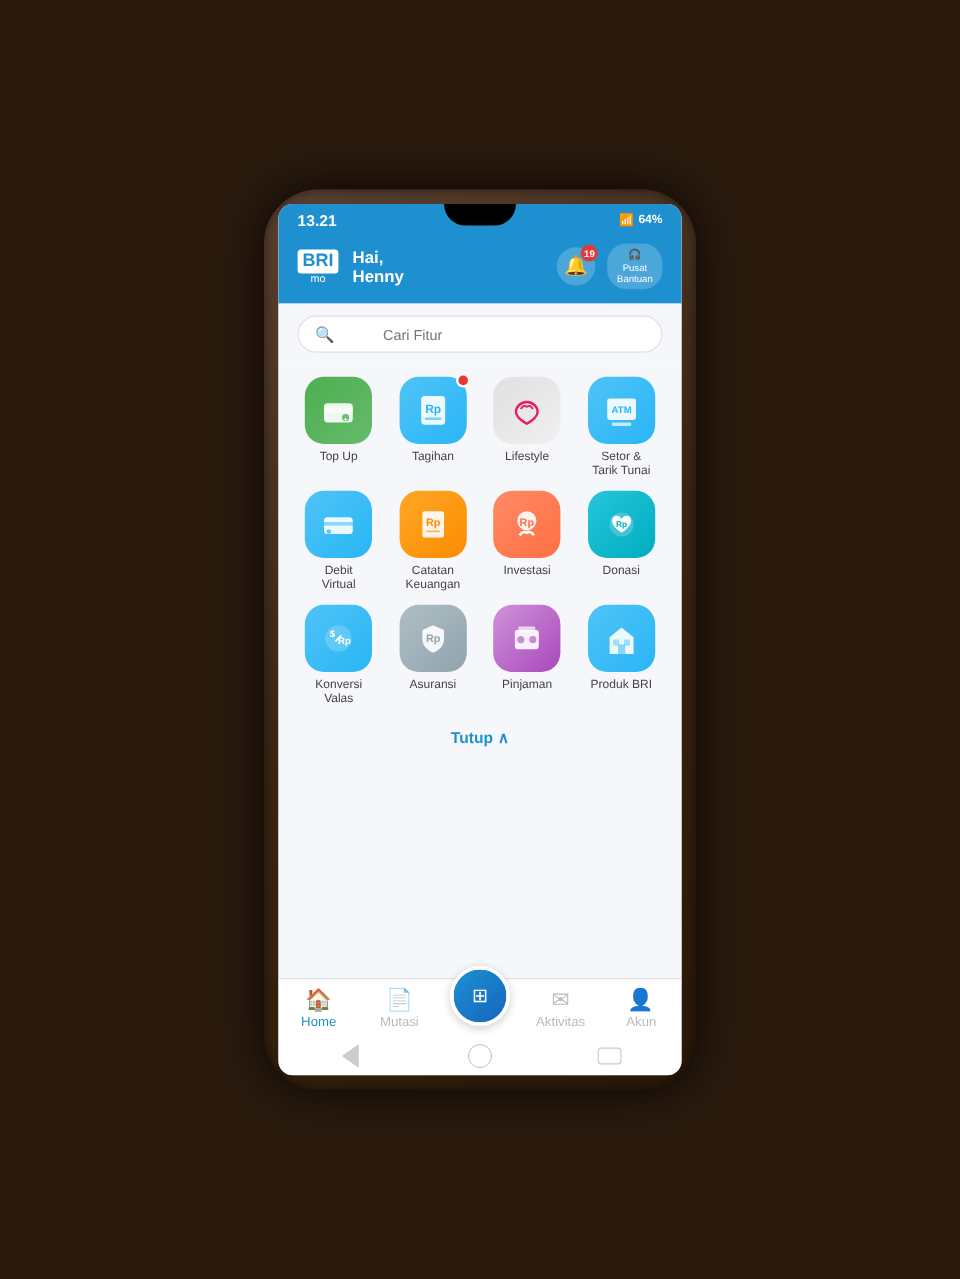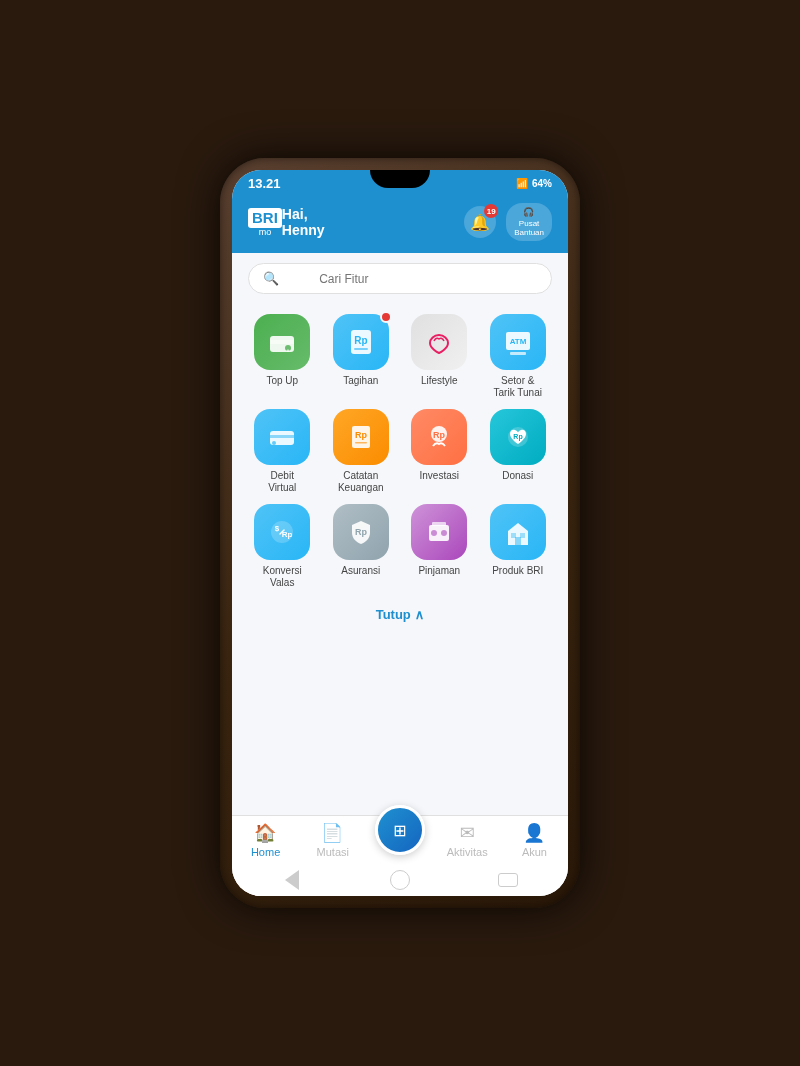--- a/index.html
+++ b/index.html
@@ -21,21 +21,21 @@
       border-radius: 45px;
       padding: 12px;
       box-shadow: 0 0 40px rgba(0,0,0,0.8), inset 0 0 10px rgba(0,0,0,0.5);
       position: relative;
     }
 
     .phone-inner {
       width: 100%;
       height: 100%;
       background: #fff;
-      border-radius: 29px;
+      border-radius: 12px;
       overflow: hidden;
       display: flex;
       flex-direction: column;
     }
 
     
     .status-bar {
       background: #1e90d0;
       color: white;
       font-size: 11px;
@@ -66,21 +66,21 @@
       background: #1e90d0;
       padding: 8px 16px 12px;
       display: flex;
       justify-content: space-between;
       align-items: center;
     }
 
     .brimo-logo {
       display: flex;
       align-items: center;
-      gap: 0;
+      gap: 12px;
     }
 
     .brimo-text {
       display: flex;
       flex-direction: column;
       line-height: 1;
     }
 
     .bri-label {
       color: #1e90d0;

